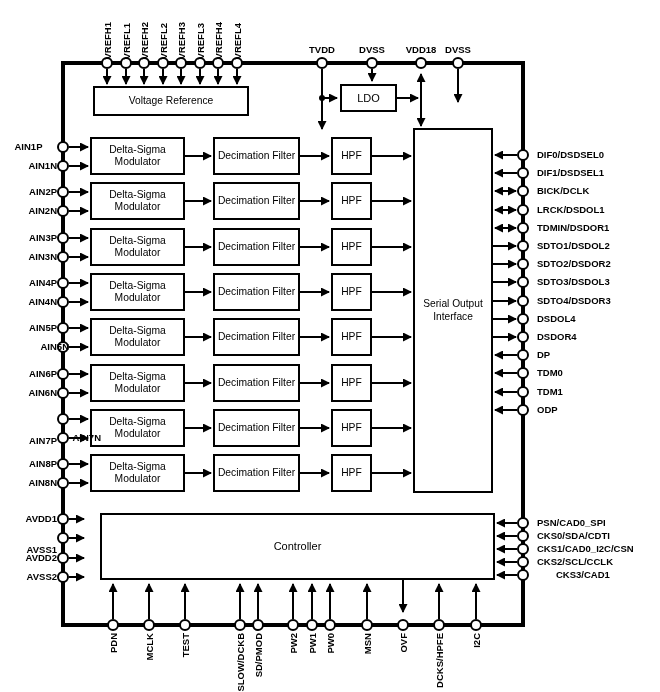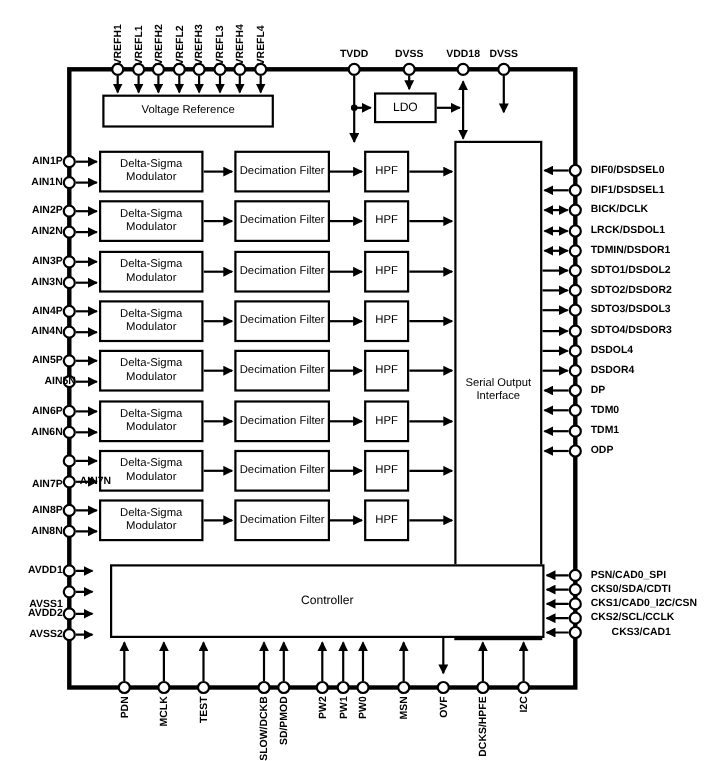--- a/index.html
+++ b/index.html
@@ -187,21 +187,21 @@
       <circle cx="439" cy="625" r="5" fill="#fff" stroke="#000" stroke-width="2"></circle>
       <line x1="439" y1="619" x2="439" y2="584" stroke="#000" stroke-width="2" marker-end="url(#arr)"></line>
       <circle cx="476" cy="625" r="5" fill="#fff" stroke="#000" stroke-width="2"></circle>
       <line x1="476" y1="619" x2="476" y2="584" stroke="#000" stroke-width="2" marker-end="url(#arr)"></line>
     </svg>
 
   <div class="block" style="left:93px;top:86px;width:156px;height:30px">Voltage Reference</div>
 
   <div class="block" style="left:340px;top:84px;width:57px;height:28px;font-size:11px">LDO</div>
 
-  <div class="block" style="left:413px;top:128px;width:80px;height:454px;font-size:10.2px">Serial Output Interface</div>
+  <div class="block" style="left:413px;top:128px;width:80px;height:365px;font-size:10.2px">Serial Output Interface</div>
 
   <div class="block" style="left:100px;top:513px;width:395px;height:67px;font-size:11px">Controller</div>
 
   <div id="gen">
       <div class="vwrap t" style="left: 87px;">
         <span class="vlab">VREFH1</span>
       </div>
       <div class="vwrap t" style="left: 106px;">
         <span class="vlab">VREFL1</span>
       </div>
@@ -223,21 +223,21 @@
       <div class="vwrap t" style="left: 217px;">
         <span class="vlab">VREFL4</span>
       </div>
       <div class="plab c" style="left: 322px; top: 44px;">TVDD</div>
       <div class="plab c" style="left: 372px; top: 44px;">DVSS</div>
       <div class="plab c" style="left: 421px; top: 44px;">VDD18</div>
       <div class="plab c" style="left: 458px; top: 44px;">DVSS</div>
       <div class="block" style="left: 90px; top: 137px; width: 95px; height: 38px;">Delta-Sigma Modulator</div>
       <div class="block" style="left: 213px; top: 137px; width: 87px; height: 38px;">Decimation Filter</div>
       <div class="block" style="left: 331px; top: 137px; width: 41px; height: 38px;">HPF</div>
-      <div class="plab l" style="top: 141px;">AIN1P</div>
+      <div class="plab l" style="top: 141px; text-align: center;">AIN1P</div>
       <div class="plab l" style="top: 160px;">AIN1N</div>
       <div class="block" style="left: 90px; top: 182px; width: 95px; height: 38px;">Delta-Sigma Modulator</div>
       <div class="block" style="left: 213px; top: 182px; width: 87px; height: 38px;">Decimation Filter</div>
       <div class="block" style="left: 331px; top: 182px; width: 41px; height: 38px;">HPF</div>
       <div class="plab l" style="top: 186px;">AIN2P</div>
       <div class="plab l" style="top: 205px;">AIN2N</div>
       <div class="block" style="left: 90px; top: 228px; width: 95px; height: 38px;">Delta-Sigma Modulator</div>
       <div class="block" style="left: 213px; top: 228px; width: 87px; height: 38px;">Decimation Filter</div>
       <div class="block" style="left: 331px; top: 228px; width: 41px; height: 38px;">HPF</div>
       <div class="plab l" style="top: 232px;">AIN3P</div>

